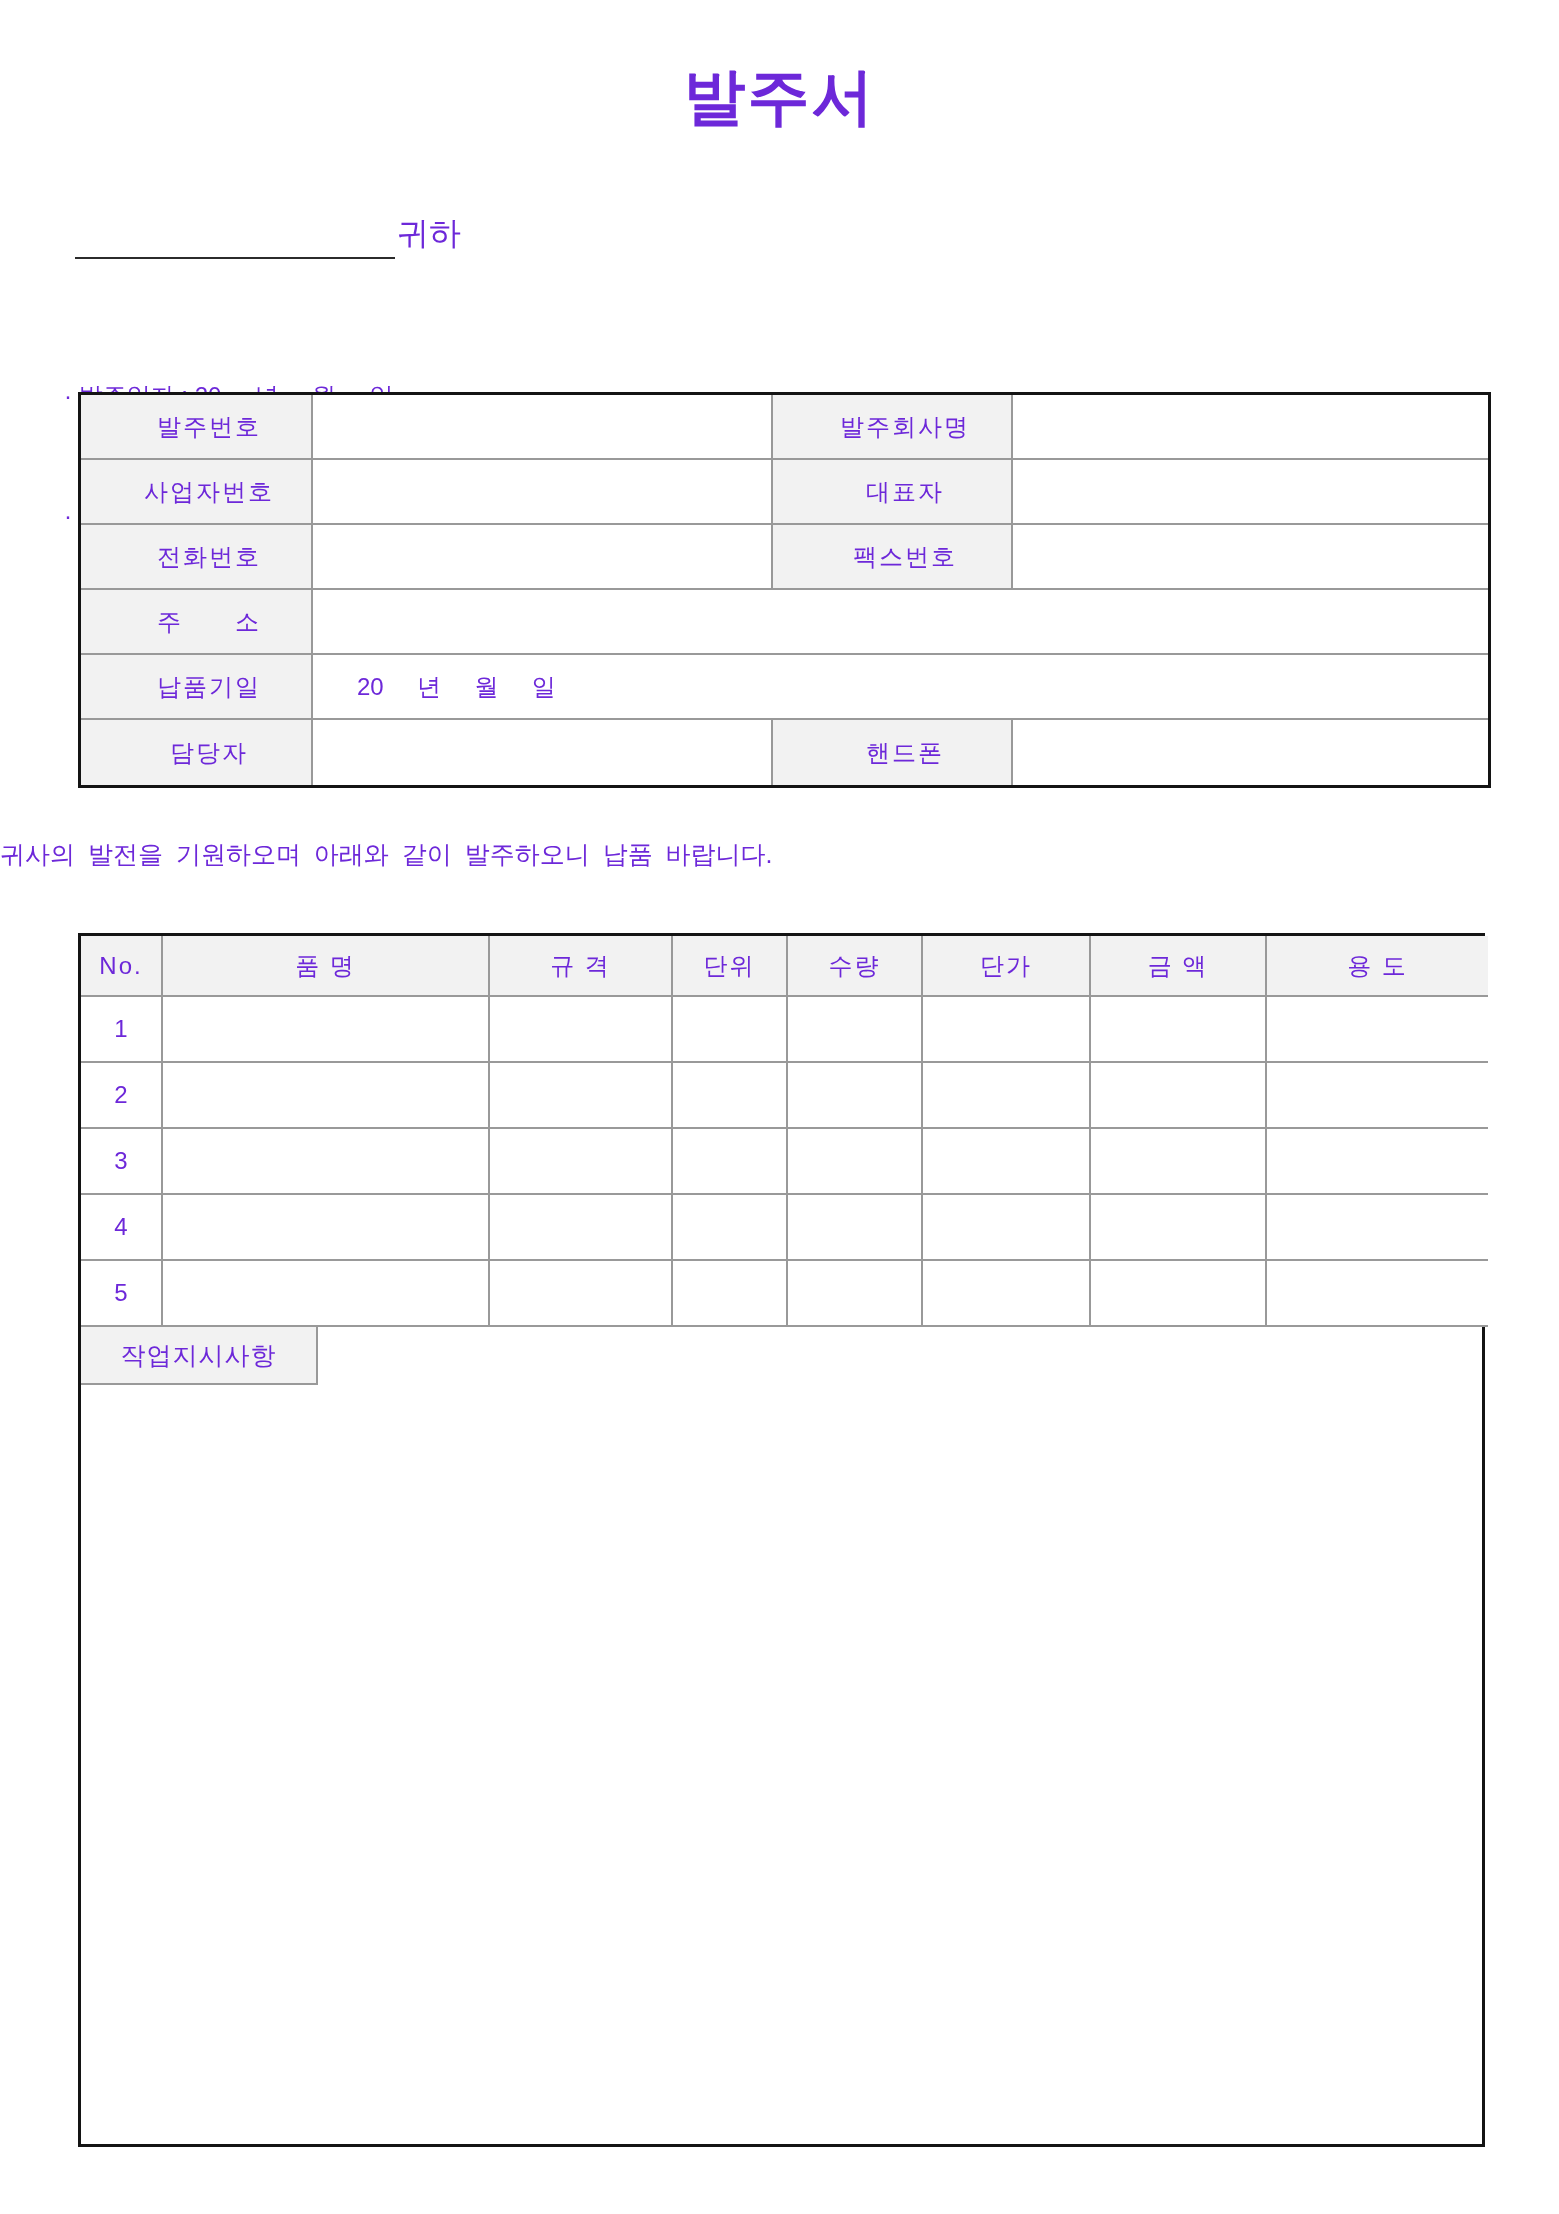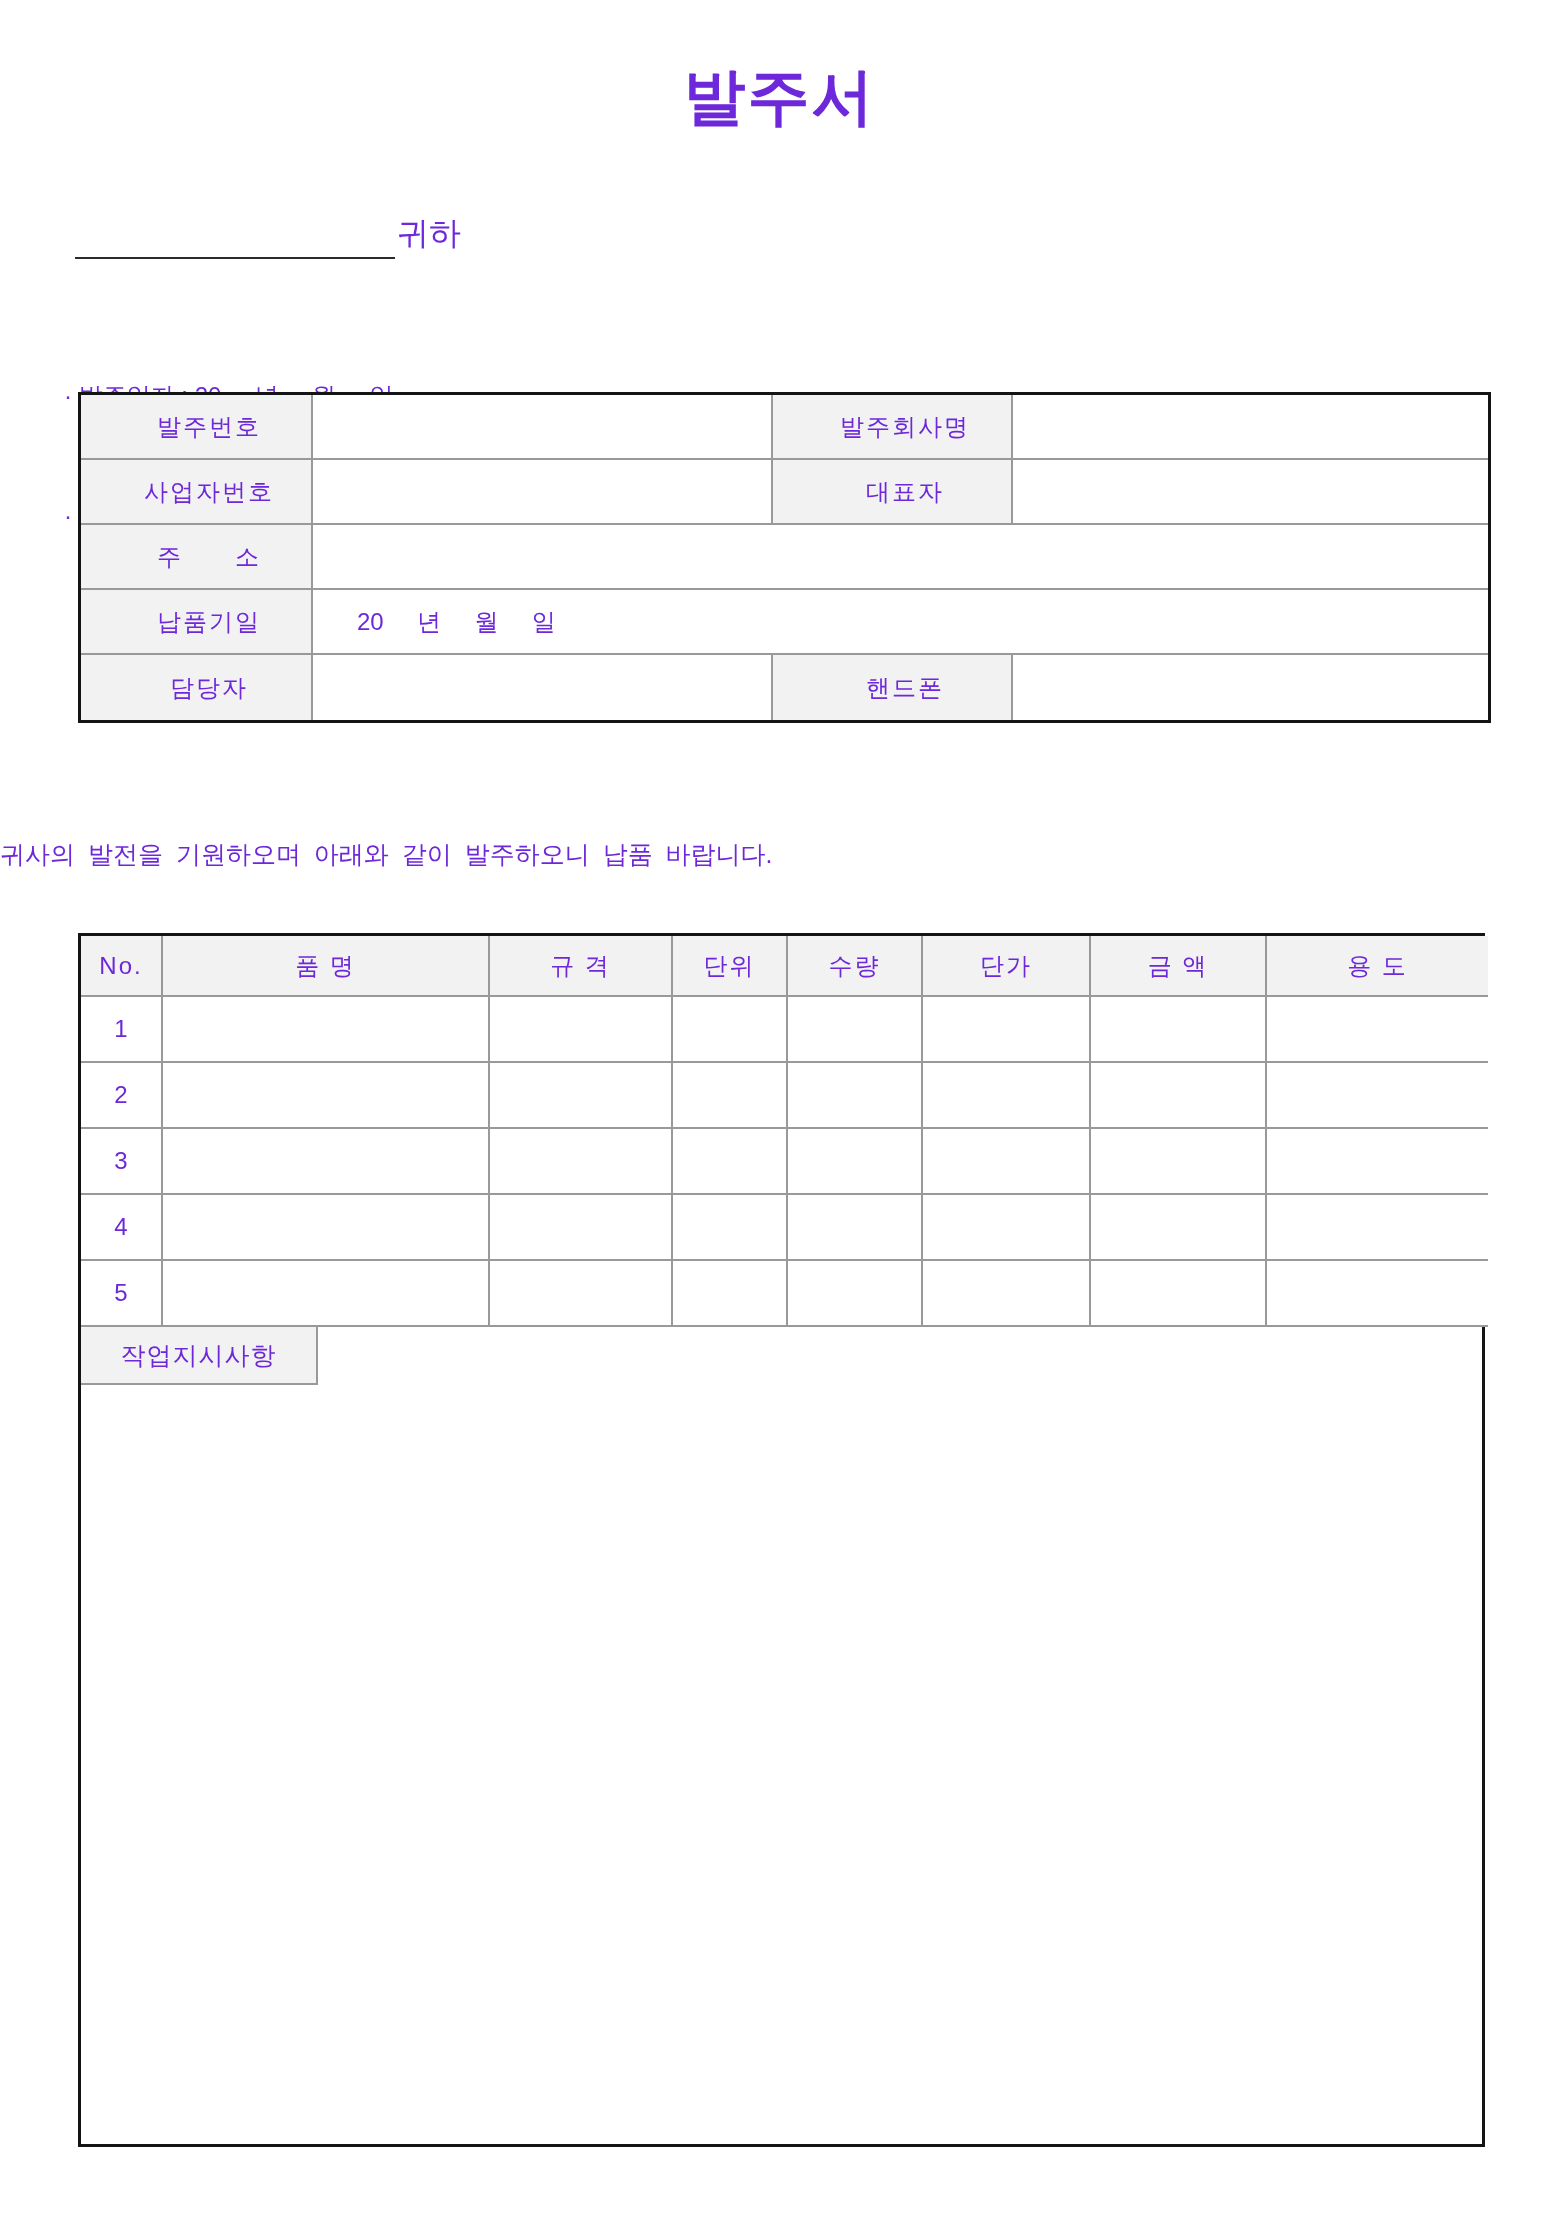--- a/index.html
+++ b/index.html
@@ -190,20 +190,26 @@
         <tr>
       <th>발주번호</th>
       <td></td>
       <th>발주회사명</th>
       <td></td>
     </tr>
     <tr>
       <th>사업자번호</th>
       <td></td>
       <th>대표자</th>
+      <td></td>
+    </tr>
+    <tr>
+      <th>전화번호</th>
+      <td></td>
+      <th>팩스번호</th>
       <td></td>
     </tr>
     <tr>
       <th>주      소</th>
       <td colspan="3"></td>
     </tr>
     <tr>
       <th>납품기일</th>
       <td colspan="3">20     년     월     일</td>
     </tr>

